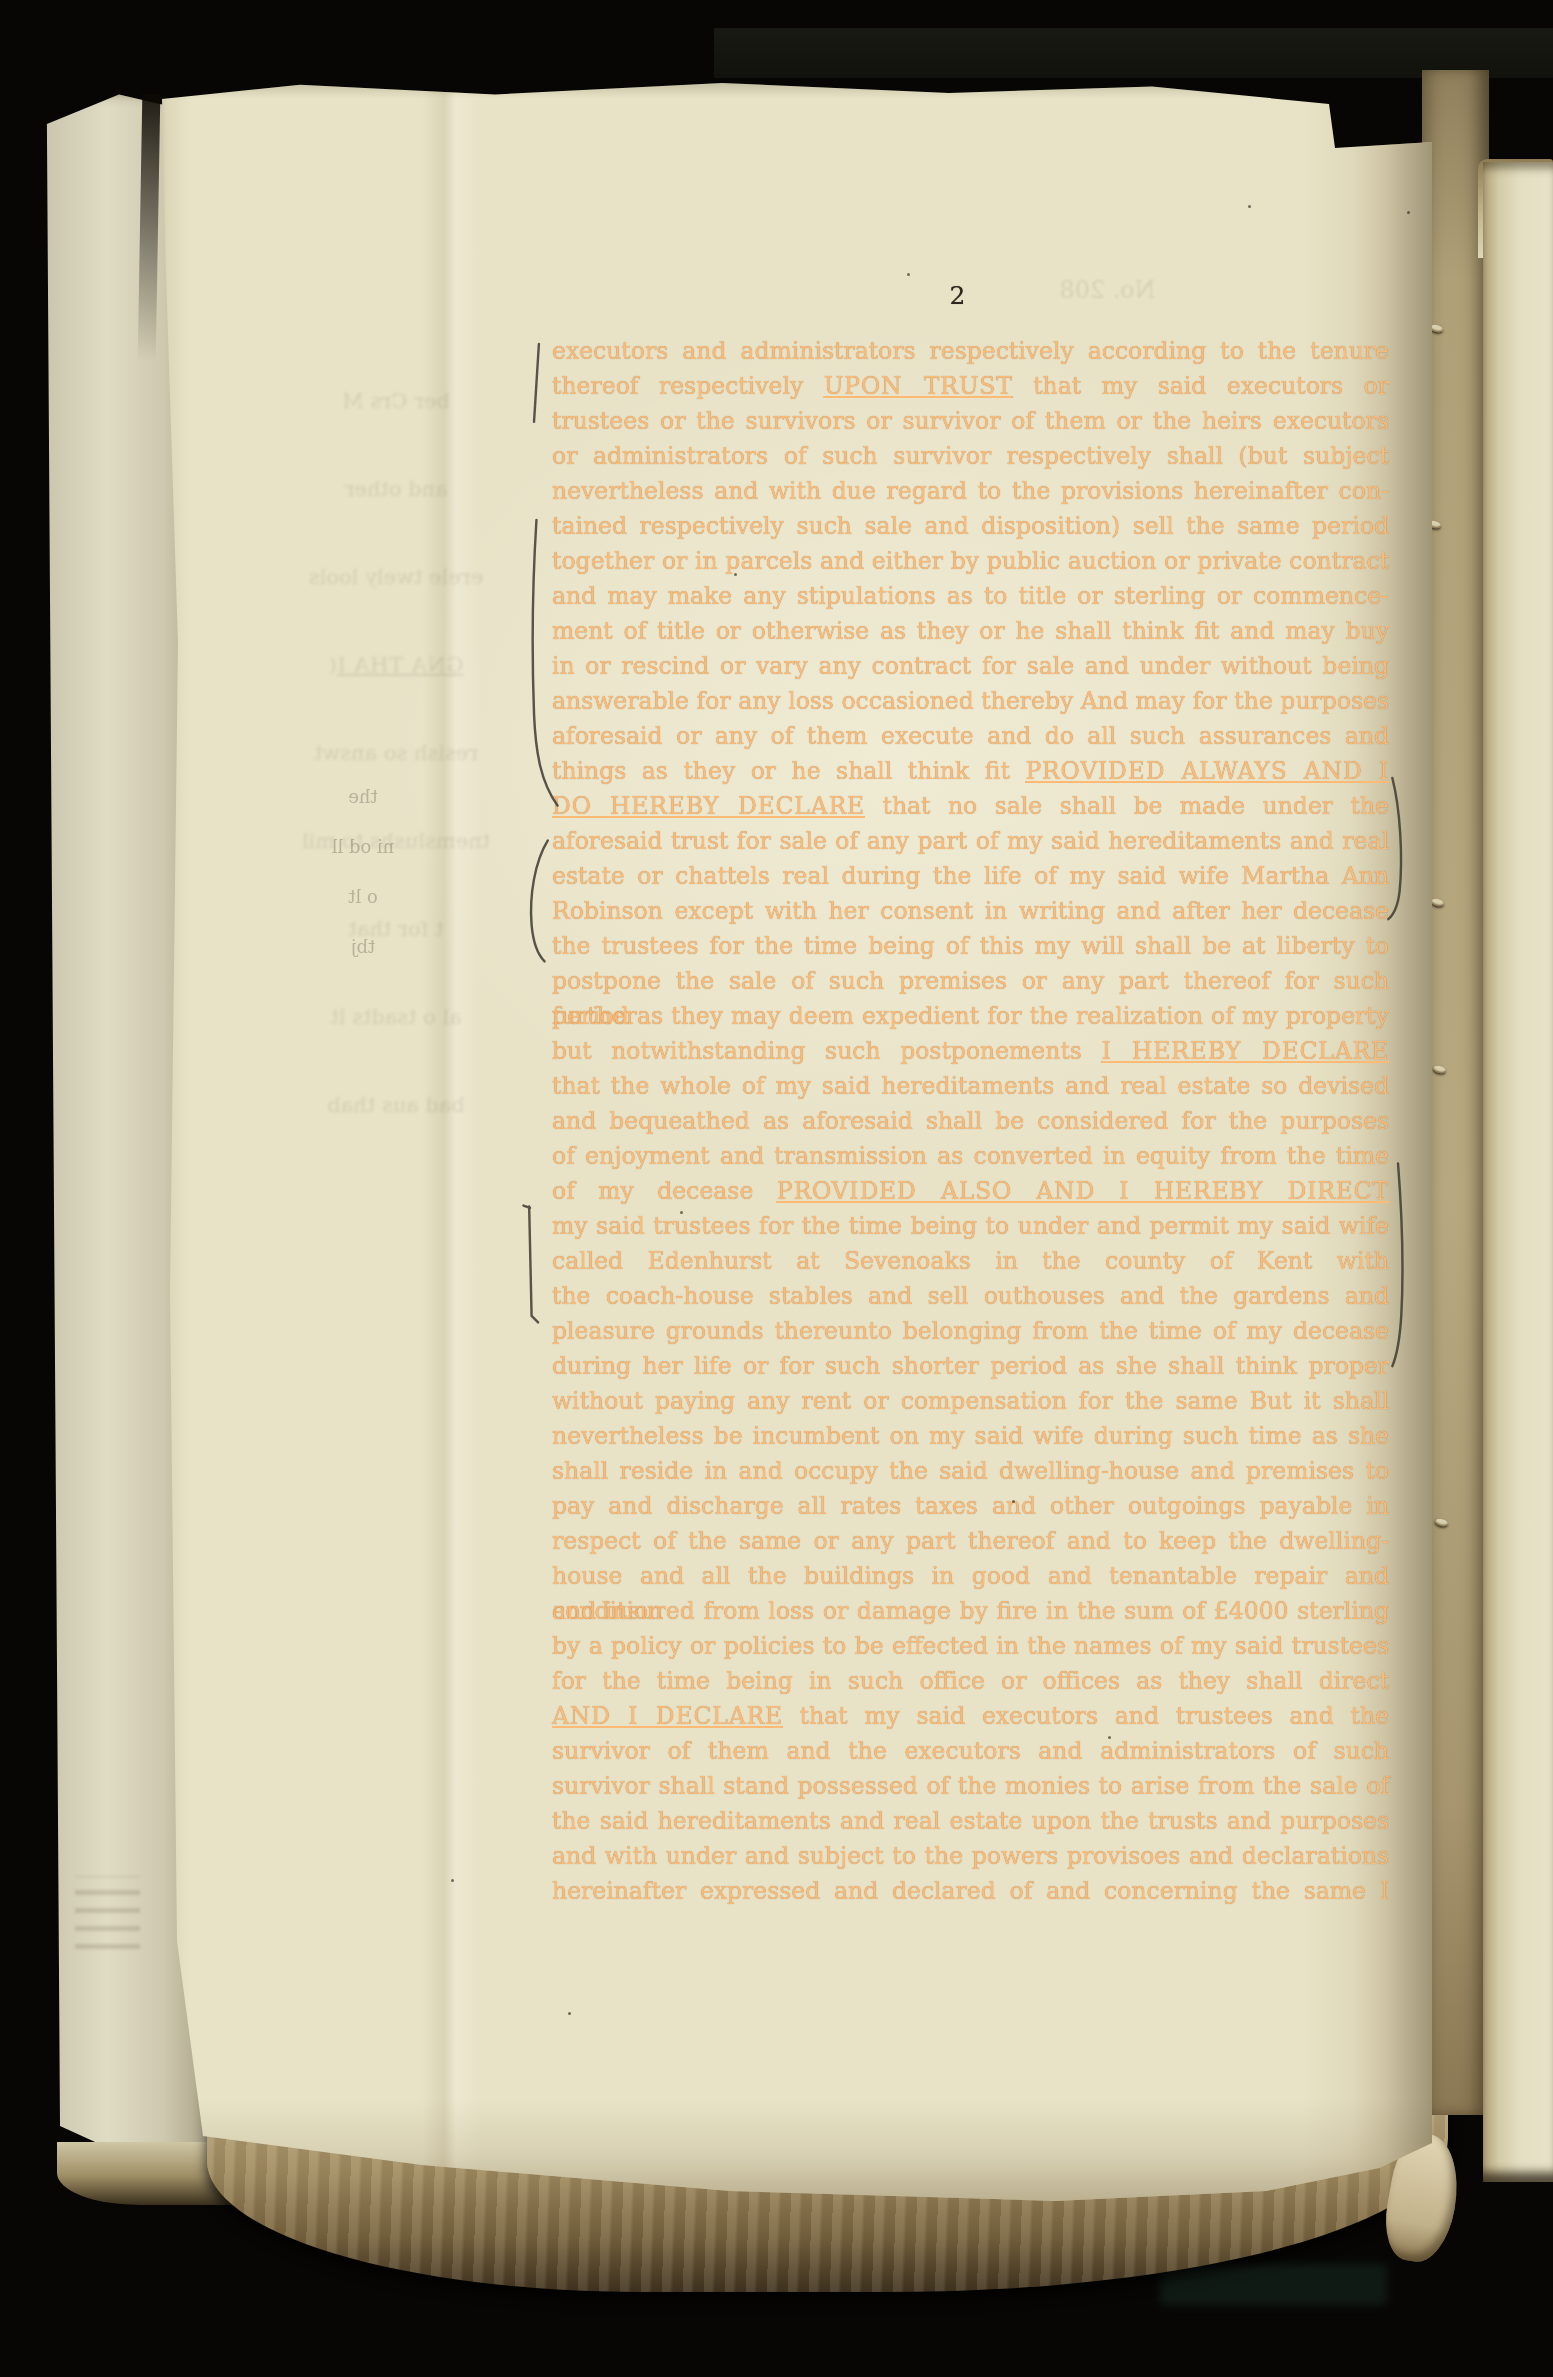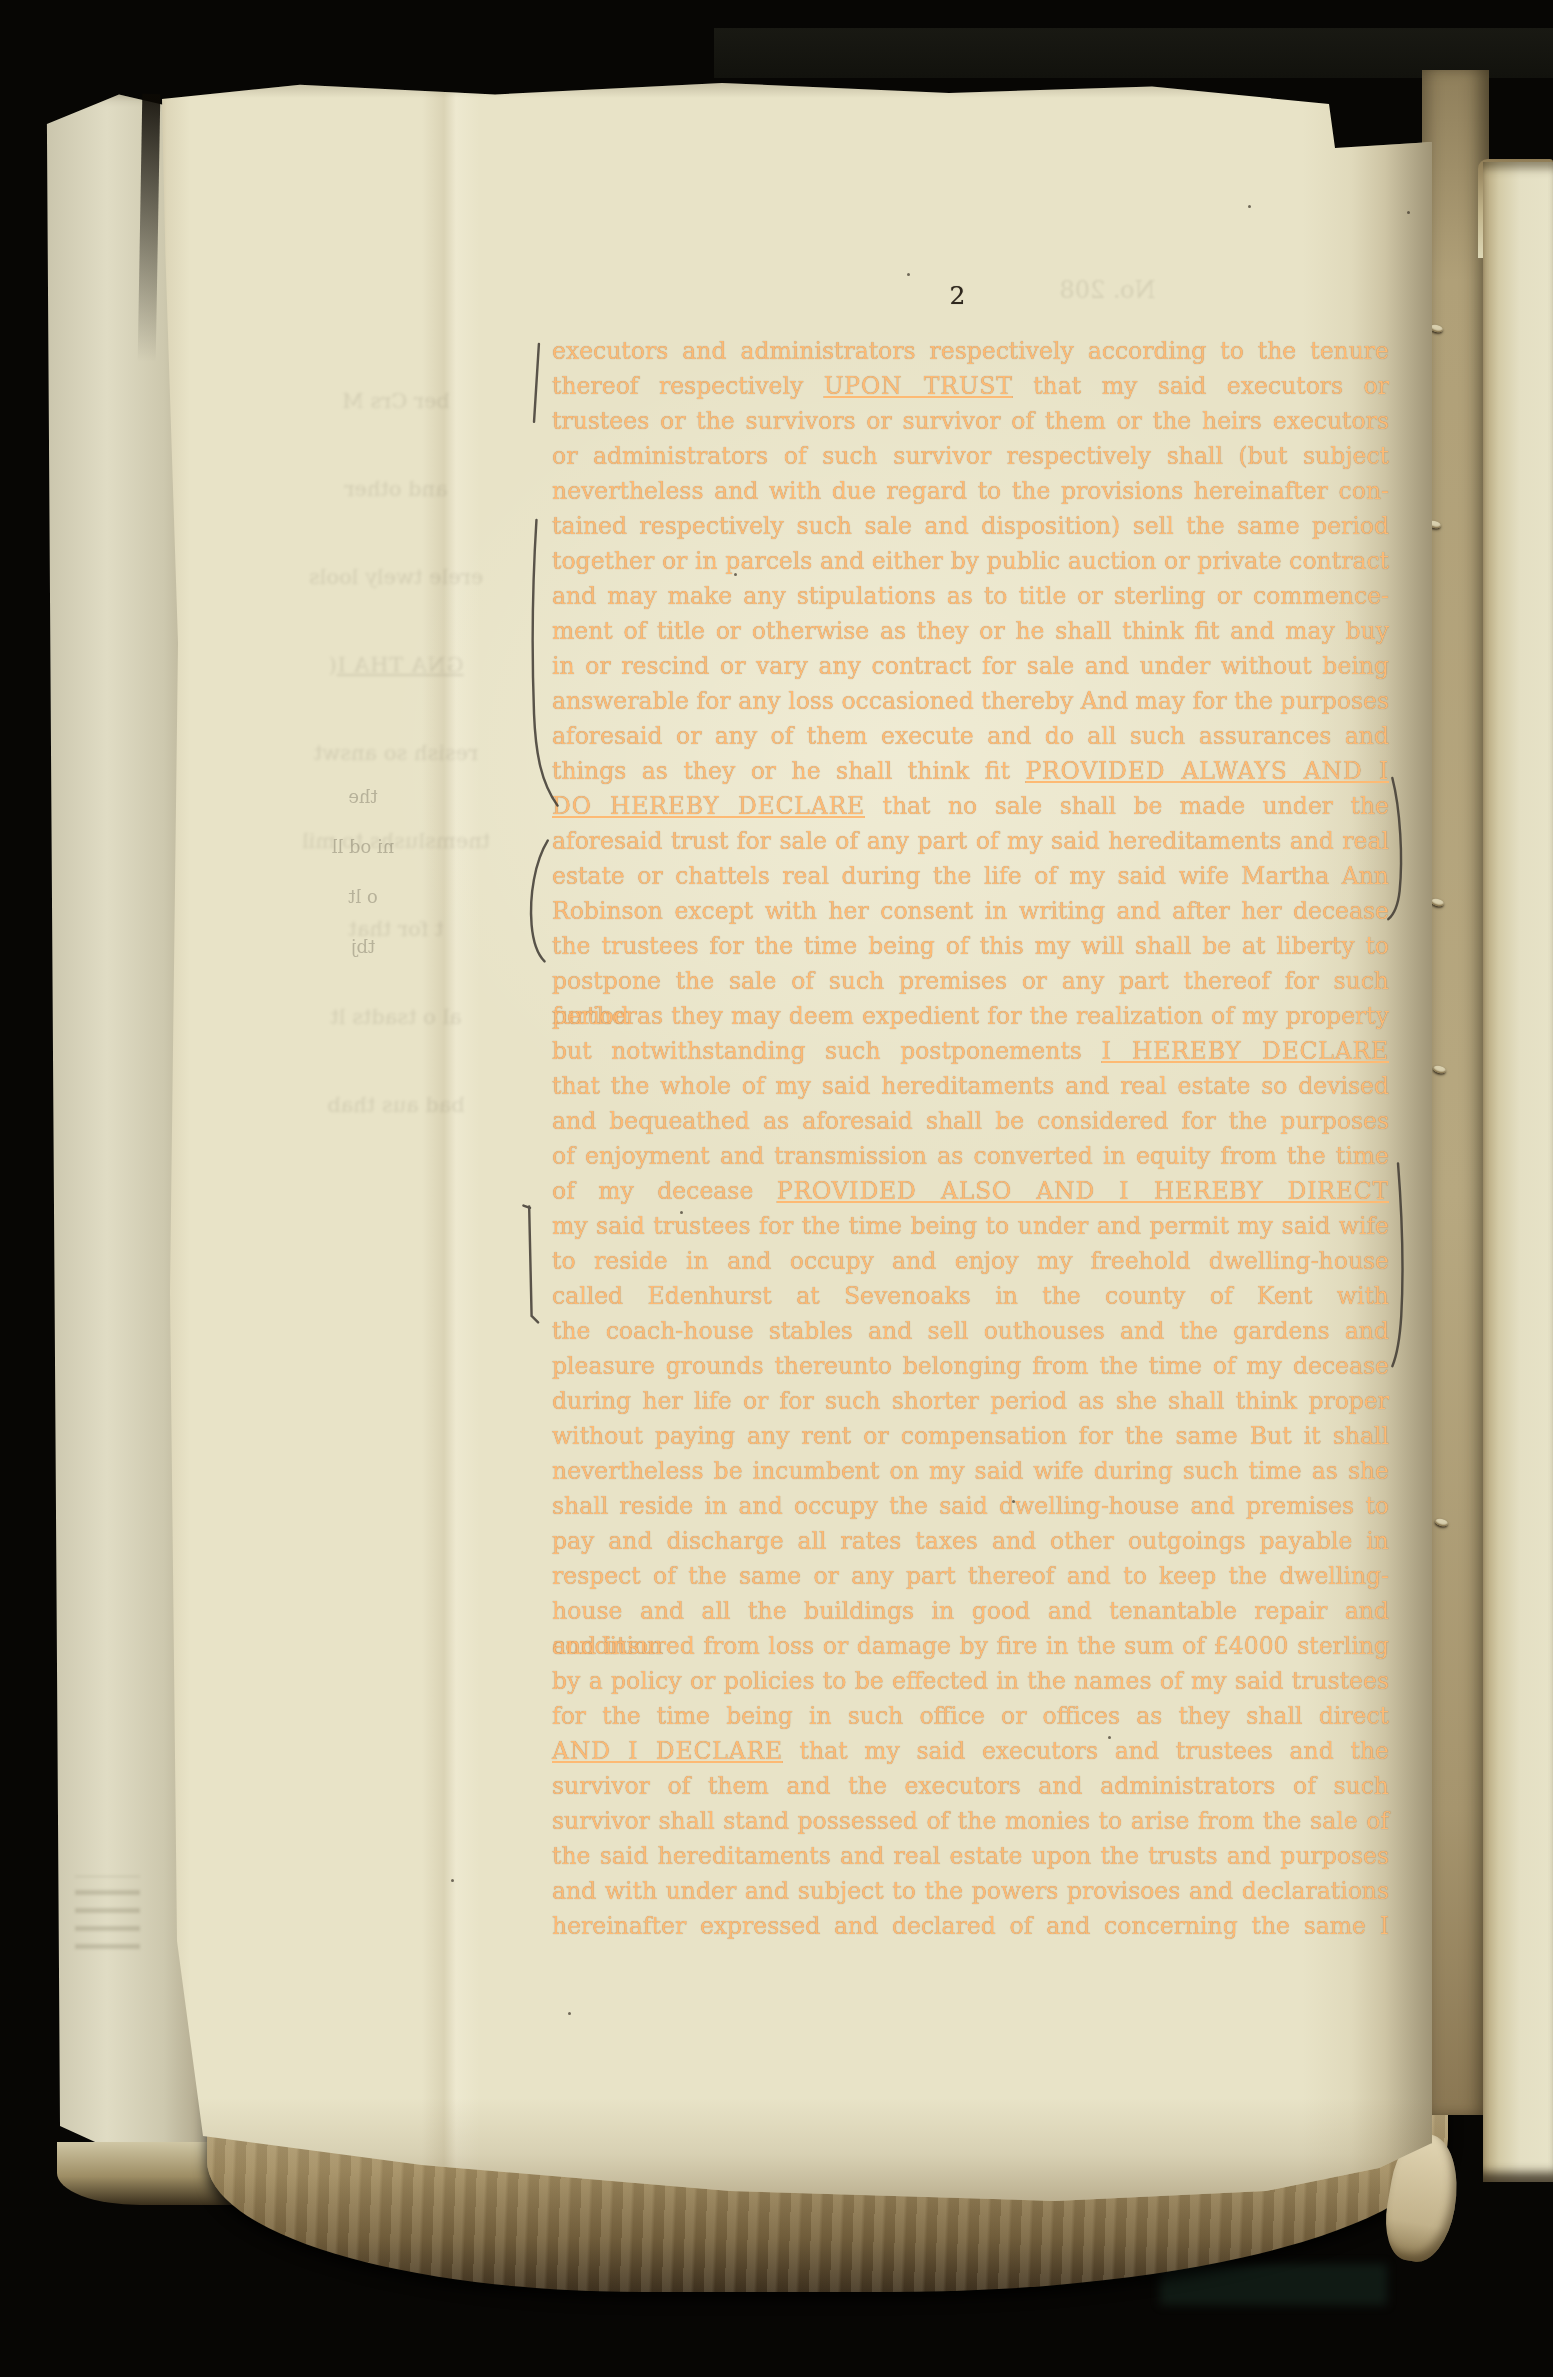--- a/index.html
+++ b/index.html
@@ -161,21 +161,20 @@
       <div class="tline">Robinson except with her consent in writing and after her decease</div>
       <div class="tline">the trustees for the time being of this my will shall be at liberty to</div>
       <div class="tline">postpone the sale of such premises or any part thereof for such further</div>
       <div class="tline">period as they may deem expedient for the realization of my property</div>
       <div class="tline">but notwithstanding such postponements <span class="caps">I HEREBY DECLARE</span></div>
       <div class="tline">that the whole of my said hereditaments and real estate so devised</div>
       <div class="tline">and bequeathed as aforesaid shall be considered for the purposes</div>
       <div class="tline">of enjoyment and transmission as converted in equity from the time</div>
       <div class="tline">of my decease <span class="caps">PROVIDED ALSO AND I HEREBY DIRECT</span></div>
       <div class="tline">my said trustees for the time being to under and permit my said wife</div>
-      <div class="tline">to reside in and occupy and enjoy my freehold dwelling-house</div>
       <div class="tline">called Edenhurst at Sevenoaks in the county of Kent with</div>
       <div class="tline">the coach-house stables and sell outhouses and the gardens and</div>
       <div class="tline">pleasure grounds thereunto belonging from the time of my decease</div>
       <div class="tline">during her life or for such shorter period as she shall think proper</div>
       <div class="tline">without paying any rent or compensation for the same But it shall</div>
       <div class="tline">nevertheless be incumbent on my said wife during such time as she</div>
       <div class="tline">shall reside in and occupy the said dwelling-house and premises to</div>
       <div class="tline">pay and discharge all rates taxes and other outgoings payable in</div>
       <div class="tline">respect of the same or any part thereof and to keep the dwelling-</div>
       <div class="tline">house and all the buildings in good and tenantable repair and condition</div>

